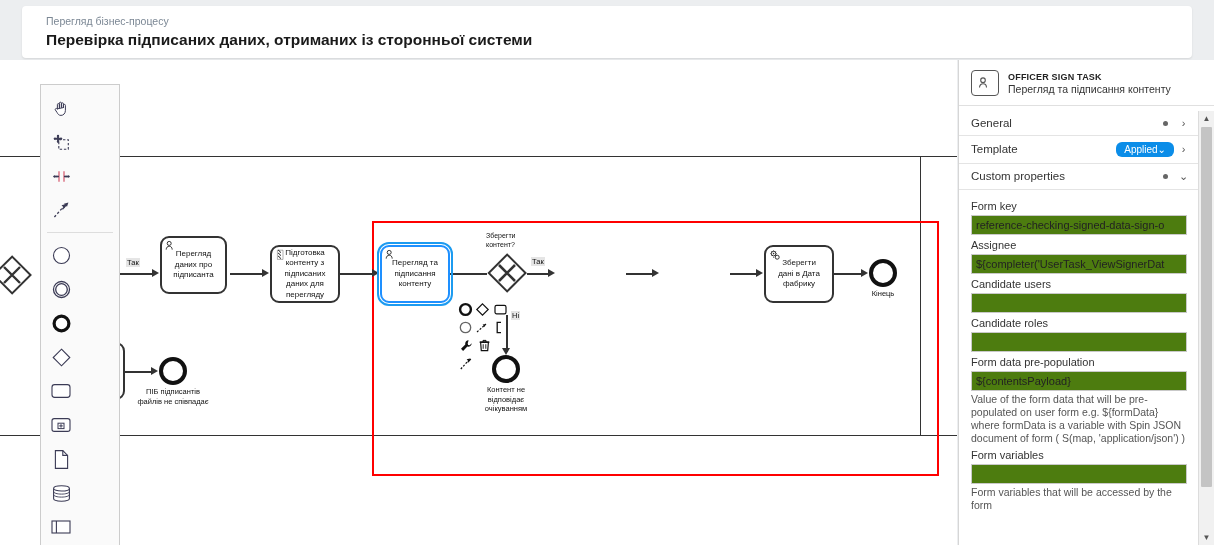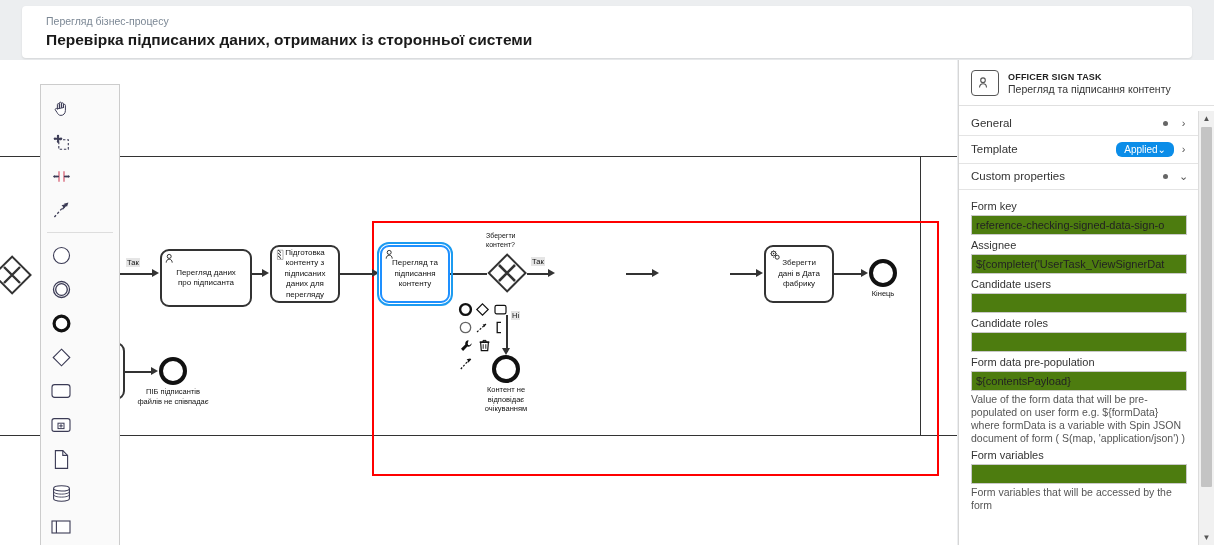--- a/index.html
+++ b/index.html
@@ -164,21 +164,21 @@
 
   <div class="flow fh" style="left:834px;top:213px;width:28px;"></div>
   <div class="arrow r" style="left:861px;top:209px;"></div>
 
   <div class="flow fv" style="left:89px;top:270px;height:12px;"></div>
   <div class="arrow d" style="left:85px;top:278px;"></div>
 
   <div class="flow fh" style="left:125px;top:311px;width:27px;"></div>
   <div class="arrow r" style="left:151px;top:307px;"></div>
 
-  <div class="task" style="left:160px;top:189px;width:92px;height:58px;">
+  <div class="task" style="left:160px;top:176px;width:67px;height:58px;">
     <span class="ticon">
       <svg width="12" height="12" viewBox="0 0 12 12">
           <circle cx="4.2" cy="3.4" r="2" fill="none" stroke="#333" stroke-width="1"></circle>
           <path d="M1.2 9.6c0-2.1 1.4-3.4 3-3.4s3 1.3 3 3.4" fill="none" stroke="#333" stroke-width="1"></path>
         </svg>
     </span>
     <span class="tlabel">Перегляд даних про підписанта</span>
   </div>
 
   <div class="task" style="left:270px;top:185px;width:70px;height:58px;">

